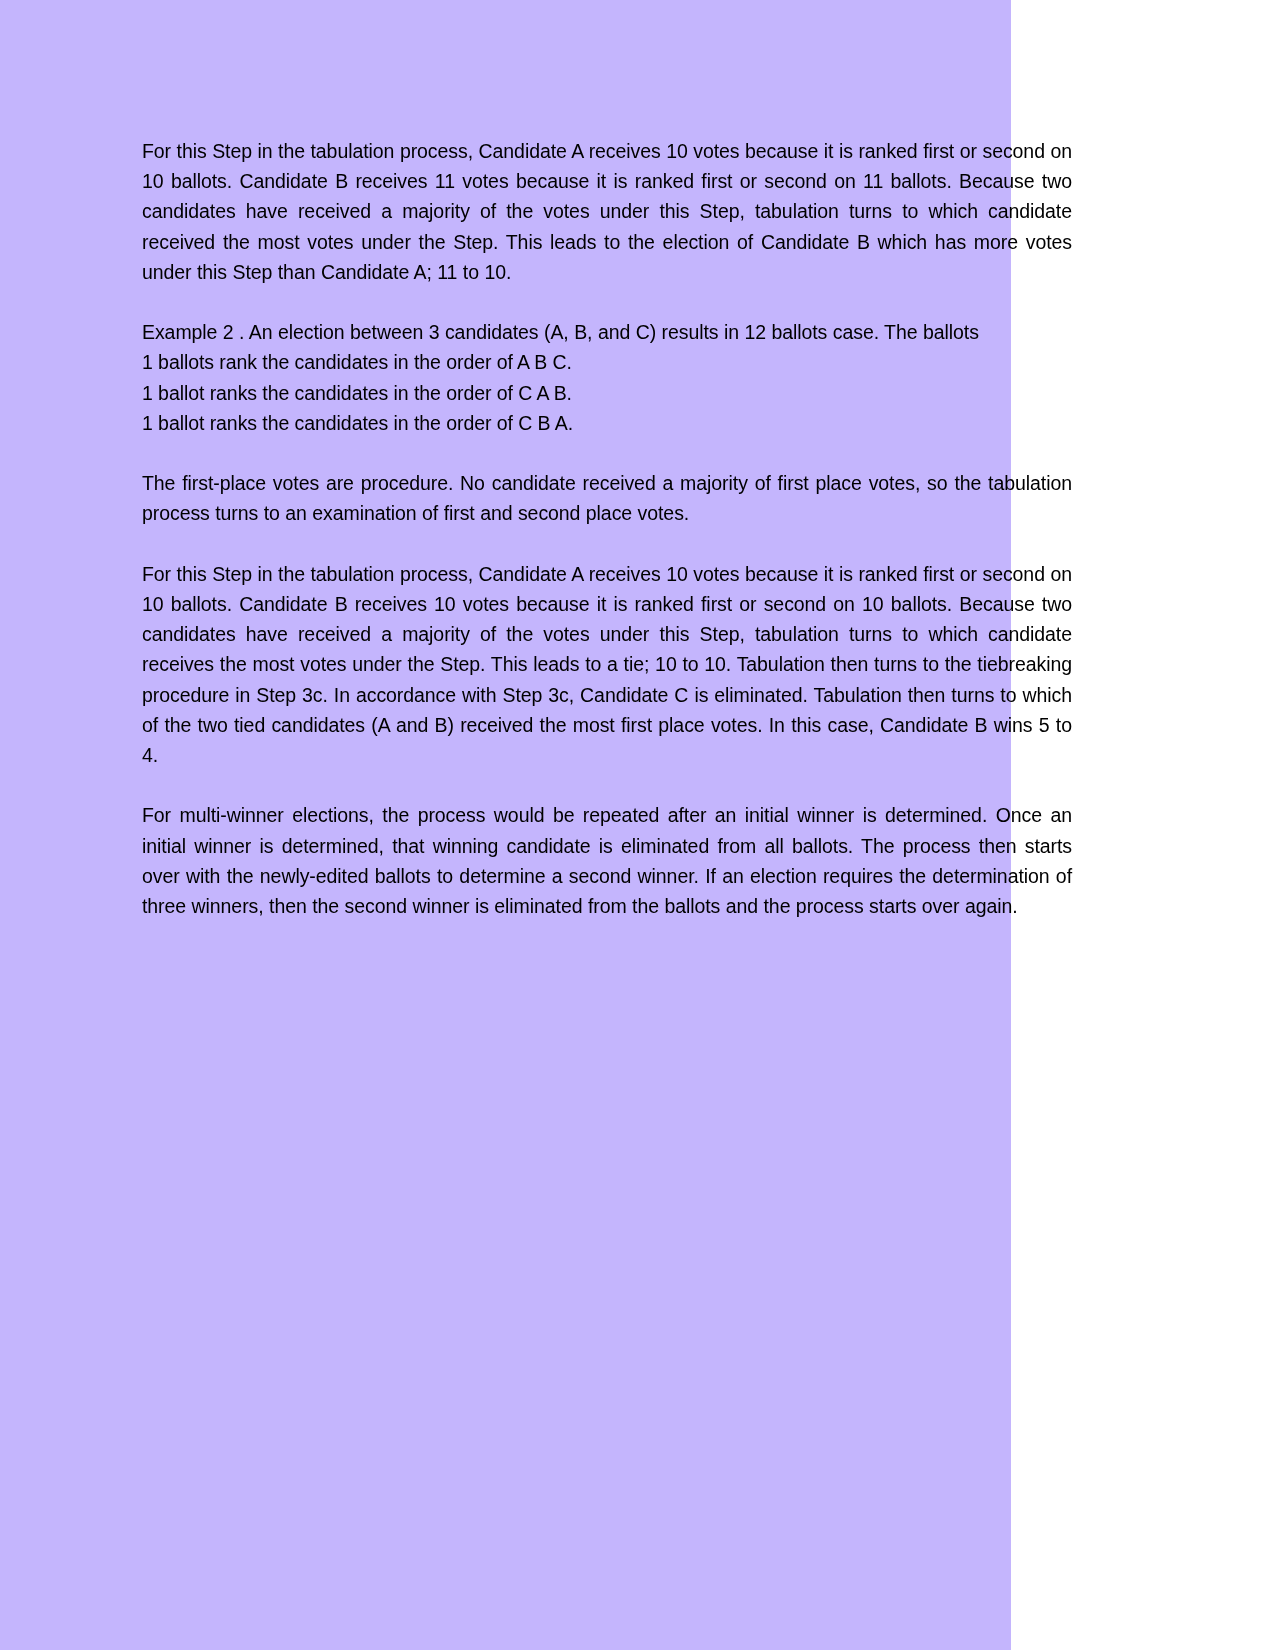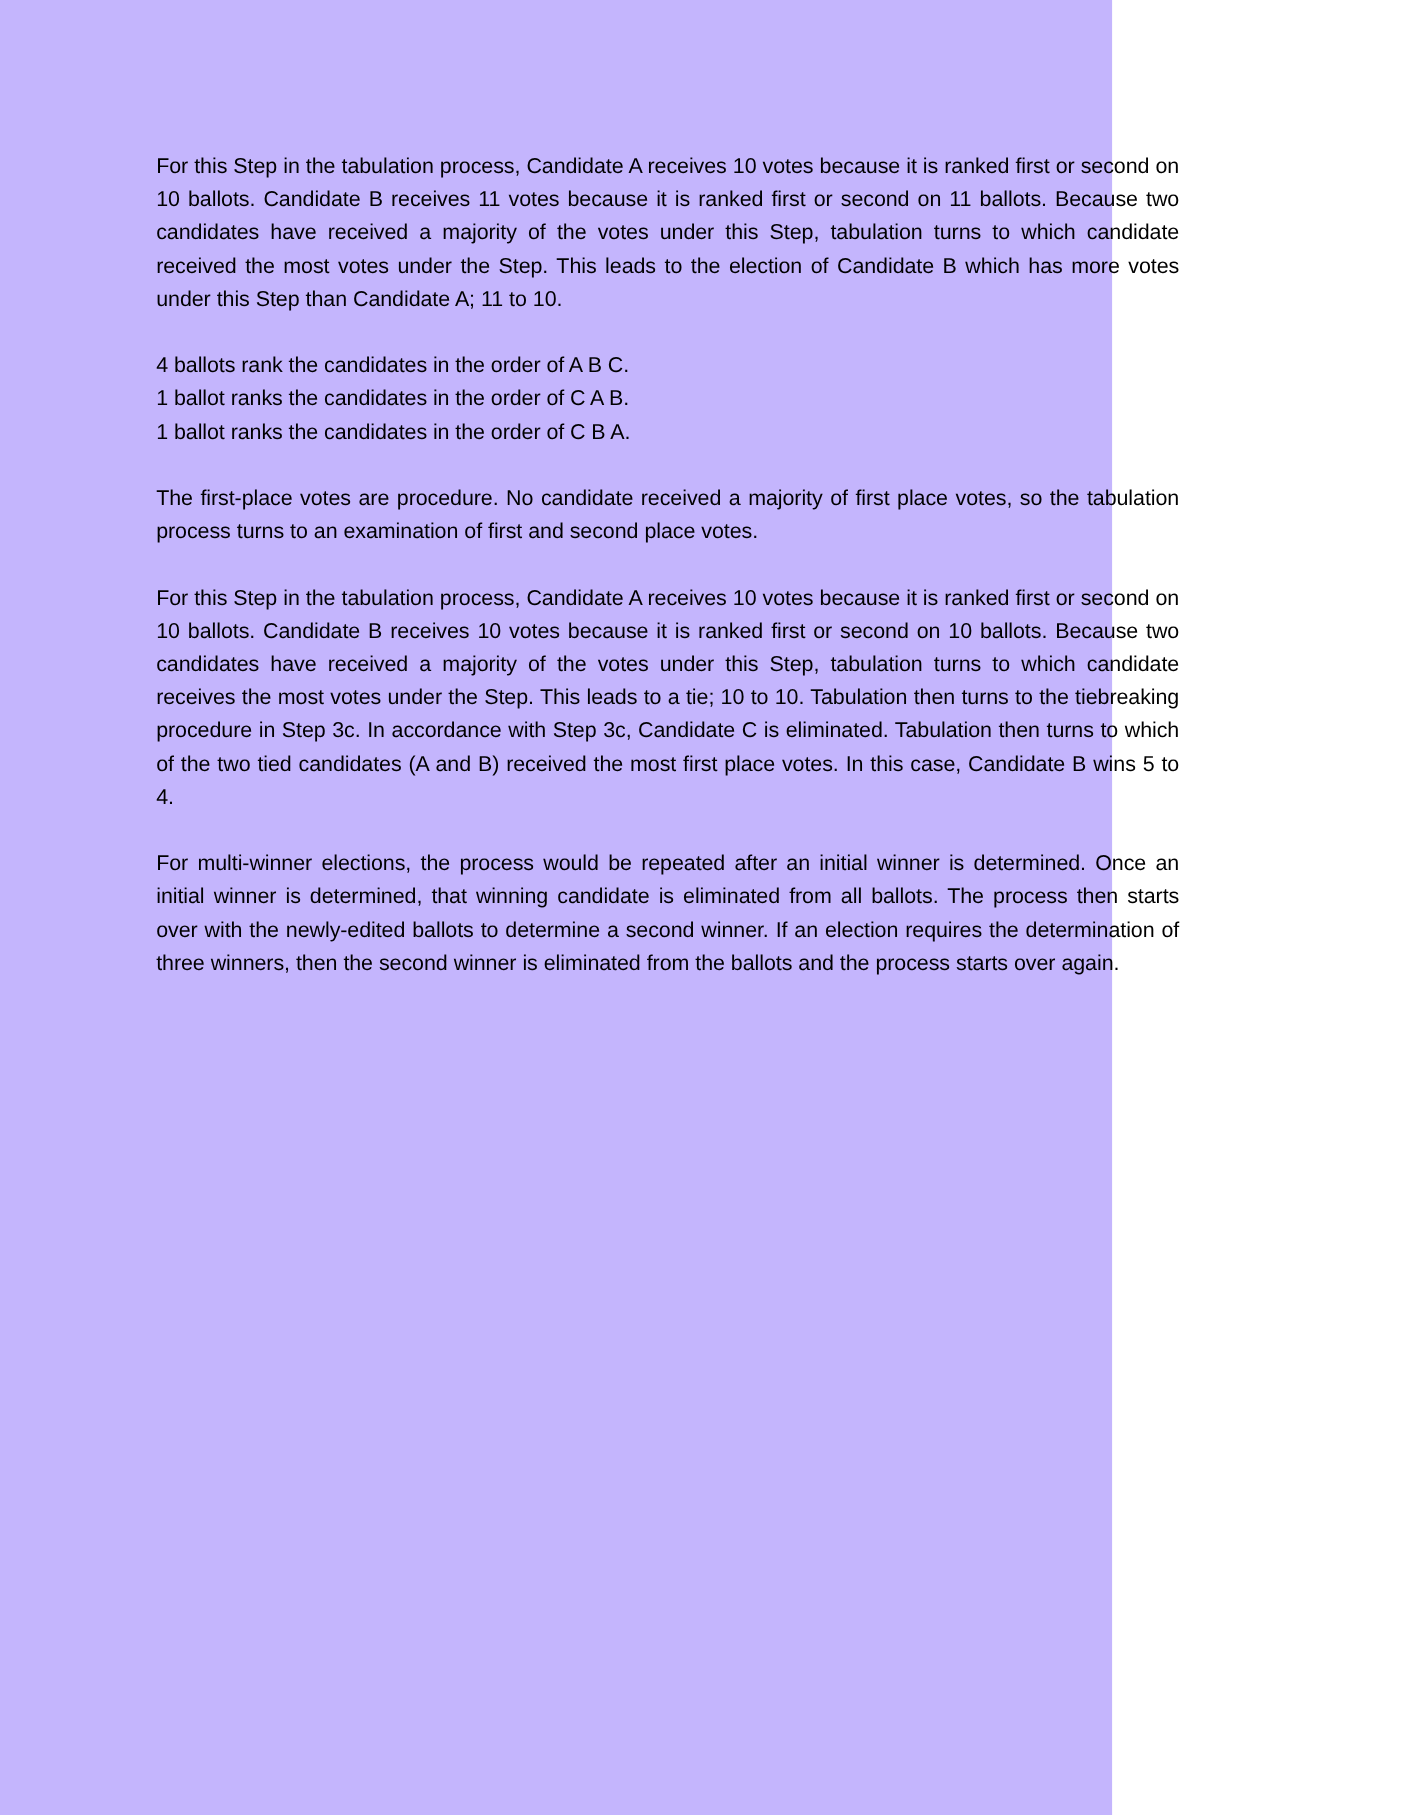--- a/index.html
+++ b/index.html
@@ -55,22 +55,23 @@
 </head>
 <body>
 
 <div class="page">
   <div class="content">
 
     <p class="para">For this Step in the tabulation process, Candidate A receives 10 votes because it is ranked first or second on 10 ballots.  Candidate B receives 11 votes because it is ranked first or second on 11 ballots.  Because two candidates have received a majority of the votes under this Step, tabulation turns to which candidate received the most votes under the Step.  This leads to the election of Candidate B which has more votes under this Step than Candidate A; 11 to 10.</p>
 
     <div class="gap"></div>
 
+    <p class="para nojust">Example 2 .  An election between 3 candidates (A, B, and C) results in 12 ballots case.  The ballots</p>
 
-    <p class="listline">4 ballots rank the candidates in the order of A B C.</p>
+    <p class="listline">1 ballots rank the candidates in the order of A B C.</p>
     <p class="listline">1 ballot ranks the candidates in the order of C A B.</p>
     <p class="listline">1 ballot ranks the candidates in the order of C B A.</p>
 
     <div class="gap"></div>
 
     <p class="para">The first-place votes are procedure.  No candidate received a majority of first place votes, so the tabulation process turns to an examination of first and second place votes.</p>
 
     <div class="gap"></div>
 
     <p class="para">For this Step in the tabulation process, Candidate A receives 10 votes because it is ranked first or second on 10 ballots.  Candidate B receives 10 votes because it is ranked first or second on 10 ballots.  Because two candidates have received a majority of the votes under this Step, tabulation turns to which candidate receives the most votes under the Step.  This leads to a tie; 10 to 10.  Tabulation then turns to the tiebreaking procedure in Step 3c.  In accordance with Step 3c, Candidate C is eliminated.  Tabulation then turns to which of the two tied candidates (A and B) received the most first place votes.  In this case, Candidate B wins 5 to 4.</p>

